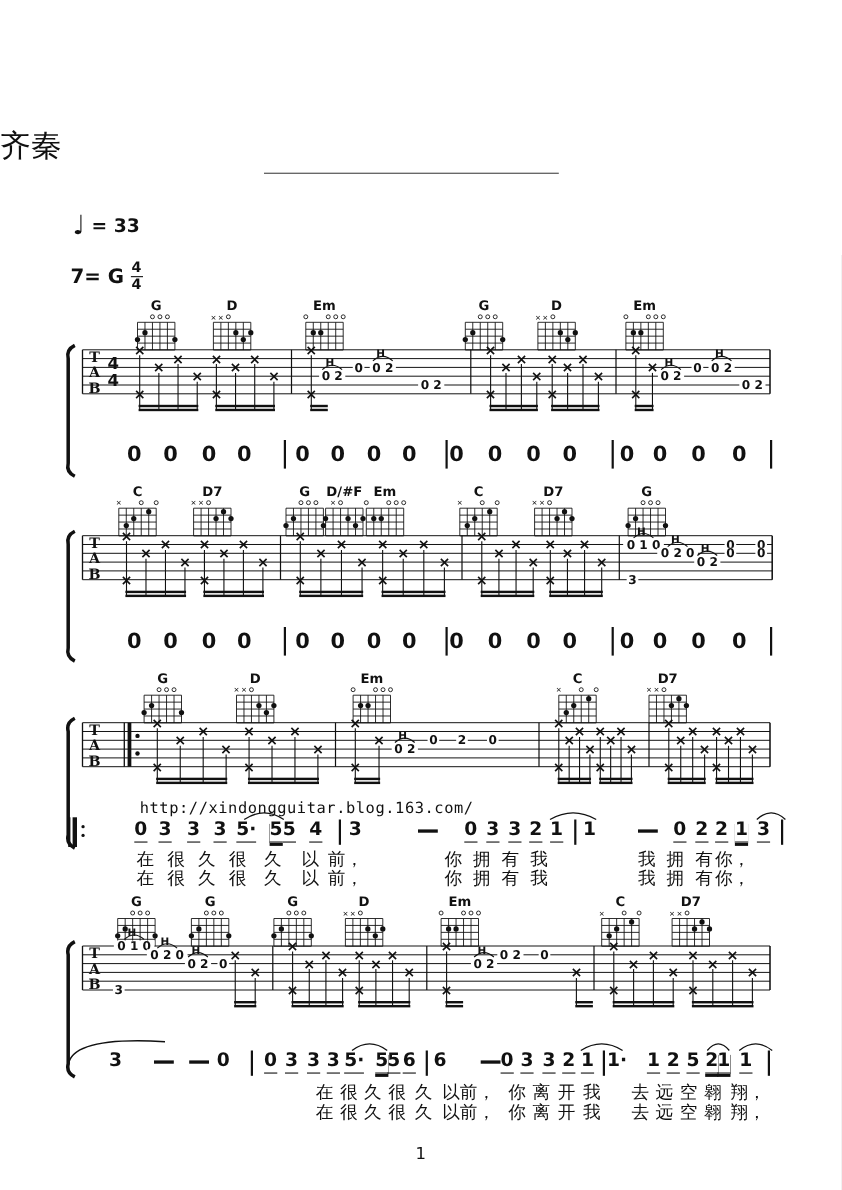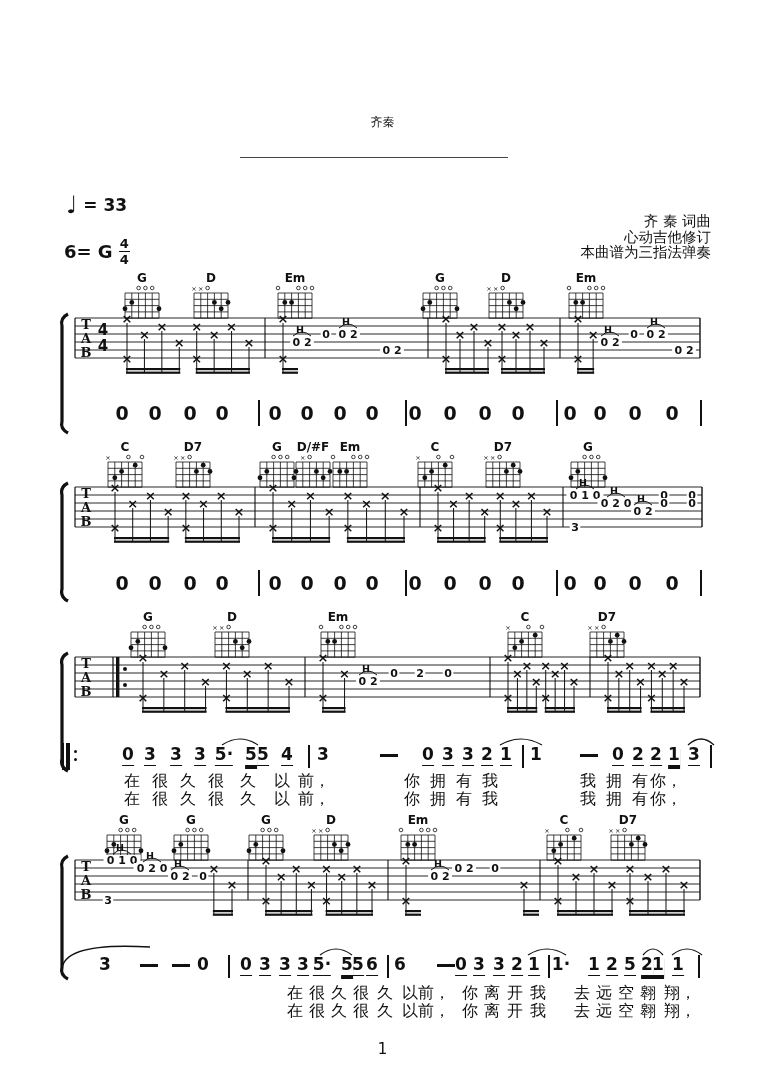--- a/index.html
+++ b/index.html
@@ -1,20 +1,20 @@
 <!DOCTYPE html>
 <html><head>
 <meta charset="utf-8">
 <style>
   html,body{margin:0;padding:0;background:#e8e8e8;}
   .page{position:relative;width:765px;height:1082px;background:#fff;margin:0 auto;
         font-family:"DejaVu Sans",sans-serif;color:#111;overflow:hidden;}
   .abs{position:absolute;}
   .title{top:36px;left:0;width:100%;text-align:center;font-size:45px;font-weight:bold;letter-spacing:4px;}
-  .artist{top:114px;left:0;width:100%;text-align:center;font-size:12px;}
+  .artist{top:114px;left:0;width:100%;font-size:28px;}
   .rule{top:157px;left:240px;width:268px;height:1px;background:#444;}
   .tempo{top:191px;left:66px;font-size:17px;font-weight:bold;}
   .tempo .note{font-size:24px;vertical-align:-2px;}
   .keyrow{top:237px;left:64px;font-size:18px;font-weight:bold;display:flex;align-items:center;gap:6px;}
   .frac{display:inline-flex;flex-direction:column;align-items:center;font-size:13px;line-height:1;font-weight:bold;}
   .frac .fr-top{border-bottom:1px solid #111;padding:0 1px 1px;}
   .frac .fr-bot{padding-top:1px;}
   .credits{top:214px;right:54px;text-align:right;font-size:14.5px;line-height:15.5px;}
   .url{top:727px;left:127px;font-family:"DejaVu Sans Mono",monospace;font-size:14px;letter-spacing:0.5px;}
   .pagenum{top:1040px;left:0;width:100%;text-align:center;font-size:15px;}
@@ -35,33 +35,29 @@
 <div class="page" id="page">
   <div class="abs artist">齐秦</div>
   <div class="abs rule"></div>
 
   <div class="abs tempo">
     <span class="note">♩</span>
     <span>= 33</span>
   </div>
 
   <div class="abs keyrow">
-    <span>6= G</span>
+    <span>7= G</span>
     <span class="frac">
       <span class="fr-top">4</span>
       <span class="fr-bot">4</span>
     </span>
   </div>
 
-  <div class="abs credits">
-    <div>齐 秦 词曲</div>
-    <div>心动吉他修订</div>
-    <div>本曲谱为三指法弹奏</div>
-  </div>
 
+  <div class="abs url">http://xindongguitar.blog.163.com/</div>
   <div class="abs pagenum">1</div>
 <svg width="16" height="121" style="position:absolute;left:56px;top:313px;overflow:visible">
       <path d="M12,1 Q4,5 6,13 L6,108 Q4,116 12,120" stroke="#111" stroke-width="3.2" fill="none"></path>
     </svg>
     <div class="abs" style="left: 120px; top: 272px; width: 44px;">
       <div class="chord-label">G</div>
       <svg width="44" height="38">
         <line x1="5" y1="9" x2="39" y2="9" stroke="#111" stroke-width="0.8"></line>
         <line x1="5" y1="15.3" x2="39" y2="15.3" stroke="#111" stroke-width="0.8"></line>
         <line x1="5" y1="21.6" x2="39" y2="21.6" stroke="#111" stroke-width="0.8"></line>

